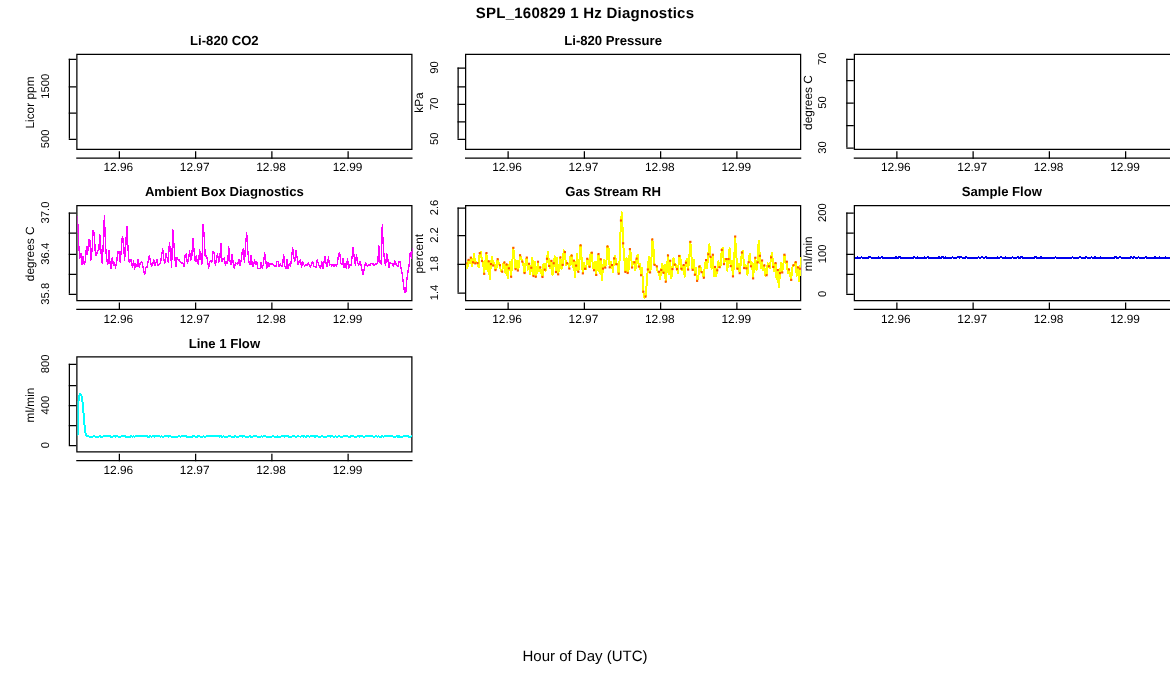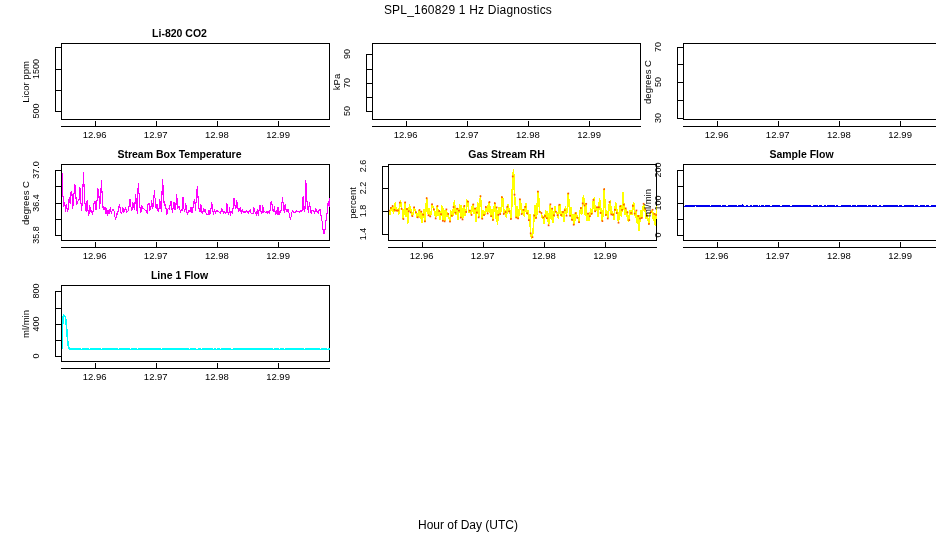--- a/index.html
+++ b/index.html
@@ -1,19 +1,19 @@
 <!DOCTYPE html>
 <html><head>
 <meta charset="utf-8">
 <style>
   html,body{margin:0;padding:0;background:#ffffff;}
   body{width:936px;height:540px;position:relative;overflow:hidden;
        font-family:"Liberation Sans", sans-serif;color:#000;}
   .main-title{position:absolute;top:3px;left:0;width:936px;text-align:center;
-              font-size:12px;font-weight:normal;letter-spacing:.2px;}
+              font-size:12px;font-weight:bold;letter-spacing:.2px;}
   .xaxis-title{position:absolute;top:518px;left:0;width:936px;text-align:center;
                font-size:12px;}
   .panel{position:absolute;margin-left:28px;}
   .panel-title{position:absolute;left:0;width:100%;text-align:center;
                font-size:10.5px;font-weight:bold;top:0;}
   .plotbox{position:absolute;border:1px solid #000;box-sizing:border-box;background:#fff;}
   .ylab{position:absolute;font-size:9.5px;white-space:nowrap;
         transform:rotate(-90deg);transform-origin:50% 50%;}
   .ytick-lab{position:absolute;font-size:9px;white-space:nowrap;
              transform:rotate(-90deg);transform-origin:100% 50%;text-align:center;right:0;}
@@ -43,20 +43,21 @@
       <div class="tickmark" style="left: 66.625px; top: 94px; width: 1px; height: 6px;"></div>
       <div class="xtick-lab" style="left: 46.625px; top: 102px; width: 40px;">12.96</div>
       <div class="tickmark" style="left: 127.761px; top: 94px; width: 1px; height: 6px;"></div>
       <div class="xtick-lab" style="left: 107.761px; top: 102px; width: 40px;">12.97</div>
       <div class="tickmark" style="left: 188.898px; top: 94px; width: 1px; height: 6px;"></div>
       <div class="xtick-lab" style="left: 168.898px; top: 102px; width: 40px;">12.98</div>
       <div class="tickmark" style="left: 250.034px; top: 94px; width: 1px; height: 6px;"></div>
       <div class="xtick-lab" style="left: 230.034px; top: 102px; width: 40px;">12.99</div>
     </div>
     <div class="panel" style="left: 311px; top: 27px; width: 303px; height: 110px;">
+      <div class="panel-title">Li-820 Pressure</div>
       <div class="plotbox" style="left: 33px; top: 16px; width: 269px; height: 77px;"></div>
       <div class="axisline" style="left: 27px; top: 27.4074px; width: 1px; height: 57.037px;"></div>
       <div class="tickmark" style="left: 27px; top: 84.4444px; width: 6px; height: 1px;"></div>
       <div class="ytick-lab" style="width: 34px; left: -9px; top: 78.4444px; height: 12px; line-height: 12px; transform-origin: 50% 50%;">50</div>
       <div class="tickmark" style="left: 27px; top: 70.1852px; width: 6px; height: 1px;"></div>
       <div class="tickmark" style="left: 27px; top: 55.9259px; width: 6px; height: 1px;"></div>
       <div class="ytick-lab" style="width: 34px; left: -9px; top: 49.9259px; height: 12px; line-height: 12px; transform-origin: 50% 50%;">70</div>
       <div class="tickmark" style="left: 27px; top: 41.6667px; width: 6px; height: 1px;"></div>
       <div class="tickmark" style="left: 27px; top: 27.4074px; width: 6px; height: 1px;"></div>
       <div class="ytick-lab" style="width: 34px; left: -9px; top: 21.4074px; height: 12px; line-height: 12px; transform-origin: 50% 50%;">90</div>
@@ -87,21 +88,21 @@
       <div class="tickmark" style="left: 66.625px; top: 94px; width: 1px; height: 6px;"></div>
       <div class="xtick-lab" style="left: 46.625px; top: 102px; width: 40px;">12.96</div>
       <div class="tickmark" style="left: 127.761px; top: 94px; width: 1px; height: 6px;"></div>
       <div class="xtick-lab" style="left: 107.761px; top: 102px; width: 40px;">12.97</div>
       <div class="tickmark" style="left: 188.898px; top: 94px; width: 1px; height: 6px;"></div>
       <div class="xtick-lab" style="left: 168.898px; top: 102px; width: 40px;">12.98</div>
       <div class="tickmark" style="left: 250.034px; top: 94px; width: 1px; height: 6px;"></div>
       <div class="xtick-lab" style="left: 230.034px; top: 102px; width: 40px;">12.99</div>
     </div>
     <div class="panel" style="left: 0px; top: 148px; width: 303px; height: 110px;">
-      <div class="panel-title">Stream Box Temperature</div>
+      <div class="panel-title">Ambient Box Diagnostics</div>
       <div class="plotbox" style="left: 33px; top: 16px; width: 269px; height: 77px;"></div>
       <div class="axisline" style="left: 27px; top: 22.4167px; width: 1px; height: 64.1667px;"></div>
       <div class="tickmark" style="left: 27px; top: 86.5833px; width: 6px; height: 1px;"></div>
       <div class="ytick-lab" style="width: 34px; left: -9px; top: 80.5833px; height: 12px; line-height: 12px; transform-origin: 50% 50%;">35.8</div>
       <div class="tickmark" style="left: 27px; top: 70.5417px; width: 6px; height: 1px;"></div>
       <div class="tickmark" style="left: 27px; top: 54.5px; width: 6px; height: 1px;"></div>
       <div class="ytick-lab" style="width: 34px; left: -9px; top: 48.5px; height: 12px; line-height: 12px; transform-origin: 50% 50%;">36.4</div>
       <div class="tickmark" style="left: 27px; top: 38.4583px; width: 6px; height: 1px;"></div>
       <div class="tickmark" style="left: 27px; top: 22.4167px; width: 6px; height: 1px;"></div>
       <div class="ytick-lab" style="width: 34px; left: -9px; top: 16.4167px; height: 12px; line-height: 12px; transform-origin: 50% 50%;">37.0</div>
@@ -112,21 +113,21 @@
       <div class="tickmark" style="left: 127.761px; top: 94px; width: 1px; height: 6px;"></div>
       <div class="xtick-lab" style="left: 107.761px; top: 102px; width: 40px;">12.97</div>
       <div class="tickmark" style="left: 188.898px; top: 94px; width: 1px; height: 6px;"></div>
       <div class="xtick-lab" style="left: 168.898px; top: 102px; width: 40px;">12.98</div>
       <div class="tickmark" style="left: 250.034px; top: 94px; width: 1px; height: 6px;"></div>
       <div class="xtick-lab" style="left: 230.034px; top: 102px; width: 40px;">12.99</div>
       <svg width="268" height="76" style="left: 34px; top: 17px;">
         <path d="M0.00 7.78 L0.90 29.71 L1.79 41.77 L2.69 37.64 L3.59 46.74 L4.48 39.88 L5.38 46.20 L6.27 44.33 L7.17 32.59 L8.07 38.32 L8.96 26.91 L9.86 26.87 L10.76 43.05 L11.65 35.25 L12.55 19.15 L13.44 21.70 L14.34 39.57 L15.24 38.92 L16.13 35.36 L17.03 34.91 L17.93 22.87 L18.82 36.60 L19.72 45.50 L20.62 30.43 L21.51 7.79 L22.41 30.53 L23.30 42.72 L24.20 46.63 L25.10 35.32 L25.99 45.72 L26.89 50.11 L27.79 40.85 L28.68 46.99 L29.58 45.42 L30.47 49.25 L31.37 44.25 L32.27 36.56 L33.16 36.04 L34.06 44.68 L34.96 36.03 L35.85 23.94 L36.75 27.52 L37.65 43.03 L38.54 32.74 L39.44 16.00 L40.33 32.66 L41.23 44.59 L42.13 44.42 L43.02 42.58 L43.92 48.84 L44.82 43.82 L45.71 50.13 L46.61 45.82 L47.51 48.28 L48.40 42.33 L49.30 48.74 L50.19 45.45 L51.09 44.52 L51.99 45.95 L52.88 51.72 L53.78 54.26 L54.68 48.77 L55.57 48.97 L56.47 44.11 L57.36 39.83 L58.26 43.34 L59.16 48.10 L60.05 46.78 L60.95 42.61 L61.85 47.34 L62.74 44.92 L63.64 42.52 L64.54 47.37 L65.43 46.35 L66.33 45.77 L67.22 39.90 L68.12 34.11 L69.02 42.14 L69.91 45.44 L70.81 37.80 L71.71 41.50 L72.60 44.54 L73.50 29.47 L74.39 36.04 L75.29 48.48 L76.19 18.64 L77.08 29.38 L77.98 42.56 L78.88 48.05 L79.77 40.75 L80.67 43.49 L81.57 43.16 L82.46 44.64 L83.36 45.59 L84.25 45.34 L85.15 48.17 L86.05 39.44 L86.94 38.06 L87.84 45.38 L88.74 43.57 L89.63 35.40 L90.53 43.20 L91.42 40.66 L92.32 25.80 L93.22 35.21 L94.11 43.84 L95.01 39.67 L95.91 45.44 L96.80 46.81 L97.70 34.61 L98.60 41.06 L99.49 46.39 L100.39 14.64 L101.28 23.03 L102.18 40.46 L103.08 39.27 L103.97 43.24 L104.87 49.32 L105.77 44.31 L106.66 43.69 L107.56 44.68 L108.45 36.10 L109.35 36.80 L110.25 47.36 L111.14 42.58 L112.04 37.64 L112.94 44.79 L113.83 41.41 L114.73 29.77 L115.63 43.93 L116.52 42.24 L117.42 41.41 L118.31 47.07 L119.21 44.13 L120.11 45.81 L121.00 32.51 L121.90 43.62 L122.80 46.27 L123.69 38.55 L124.59 45.24 L125.48 49.85 L126.38 45.43 L127.28 45.81 L128.17 46.59 L129.07 42.42 L129.97 47.41 L130.86 44.15 L131.76 36.49 L132.66 34.33 L133.55 45.25 L134.45 30.65 L135.34 21.31 L136.24 35.24 L137.14 44.56 L138.03 46.74 L138.93 39.41 L139.83 47.45 L140.72 48.30 L141.62 43.07 L142.52 46.59 L143.41 44.69 L144.31 49.55 L145.20 49.76 L146.10 49.70 L147.00 44.79 L147.89 49.67 L148.79 45.89 L149.69 37.48 L150.58 43.21 L151.48 49.34 L152.37 44.68 L153.27 48.17 L154.17 45.57 L155.06 46.50 L155.96 45.71 L156.86 47.08 L157.75 47.84 L158.65 48.26 L159.55 44.03 L160.44 44.24 L161.34 48.53 L162.23 46.10 L163.13 48.17 L164.03 47.61 L164.92 38.68 L165.82 47.50 L166.72 49.70 L167.61 42.95 L168.51 50.02 L169.40 46.16 L170.30 48.28 L171.20 42.02 L172.09 33.13 L172.99 40.62 L173.89 43.97 L174.78 35.71 L175.68 41.18 L176.58 46.69 L177.47 43.80 L178.37 42.68 L179.26 48.53 L180.16 44.49 L181.06 46.85 L181.95 47.84 L182.85 46.54 L183.75 47.16 L184.64 45.29 L185.54 47.70 L186.43 48.63 L187.33 45.57 L188.23 44.69 L189.12 48.21 L190.02 47.94 L190.92 48.91 L191.81 42.49 L192.71 46.32 L193.61 47.64 L194.50 49.99 L195.40 44.10 L196.29 50.11 L197.19 44.76 L198.09 40.05 L198.98 46.59 L199.88 48.36 L200.78 40.65 L201.67 47.32 L202.57 46.45 L203.46 47.90 L204.36 46.57 L205.26 48.26 L206.15 46.31 L207.05 48.26 L207.95 45.98 L208.84 37.81 L209.74 37.01 L210.64 45.23 L211.53 46.83 L212.43 41.57 L213.32 49.02 L214.22 45.60 L215.12 49.74 L216.01 41.94 L216.91 49.93 L217.81 46.91 L218.70 47.69 L219.60 41.41 L220.49 32.78 L221.39 40.88 L222.29 47.09 L223.18 39.11 L224.08 44.99 L224.98 47.15 L225.87 44.19 L226.77 46.99 L227.67 50.98 L228.56 54.79 L229.46 49.22 L230.35 45.32 L231.25 46.70 L232.15 47.72 L233.04 46.81 L233.94 47.15 L234.84 45.92 L235.73 46.18 L236.63 46.26 L237.53 47.46 L238.42 45.80 L239.32 46.29 L240.21 45.19 L241.11 31.75 L242.01 44.96 L242.90 46.22 L243.80 14.99 L244.70 33.21 L245.59 42.98 L246.49 47.42 L247.38 37.68 L248.28 42.68 L249.18 48.73 L250.07 45.25 L250.97 45.87 L251.87 46.25 L252.76 48.41 L253.66 43.71 L254.56 45.70 L255.45 47.48 L256.35 48.48 L257.24 44.32 L258.14 44.44 L259.04 51.00 L259.93 55.30 L260.83 63.19 L261.73 68.86 L262.62 68.92 L263.52 58.45 L264.41 52.33 L265.31 46.75 L266.21 36.83 L267.10 41.44 L268.00 33.51" fill="none" stroke="#ff00ff" stroke-width="1.1" stroke-linejoin="round" shape-rendering="crispEdges"></path>
       </svg>
     </div>
-    <div class="panel" style="left: 327px; top: 148px; width: 303px; height: 110px;">
+    <div class="panel" style="left: 311px; top: 148px; width: 303px; height: 110px;">
       <div class="panel-title">Gas Stream RH</div>
       <div class="plotbox" style="left: 33px; top: 16px; width: 269px; height: 77px;"></div>
       <div class="axisline" style="left: 27px; top: 17.6985px; width: 1px; height: 67.9412px;"></div>
       <div class="tickmark" style="left: 27px; top: 85.6397px; width: 6px; height: 1px;"></div>
       <div class="ytick-lab" style="width: 34px; left: -9px; top: 79.6397px; height: 12px; line-height: 12px; transform-origin: 50% 50%;">1.4</div>
       <div class="tickmark" style="left: 27px; top: 62.9926px; width: 6px; height: 1px;"></div>
       <div class="ytick-lab" style="width: 34px; left: -9px; top: 56.9926px; height: 12px; line-height: 12px; transform-origin: 50% 50%;">1.8</div>
       <div class="tickmark" style="left: 27px; top: 40.3456px; width: 6px; height: 1px;"></div>
       <div class="ytick-lab" style="width: 34px; left: -9px; top: 34.3456px; height: 12px; line-height: 12px; transform-origin: 50% 50%;">2.2</div>
       <div class="tickmark" style="left: 27px; top: 17.6985px; width: 6px; height: 1px;"></div>

